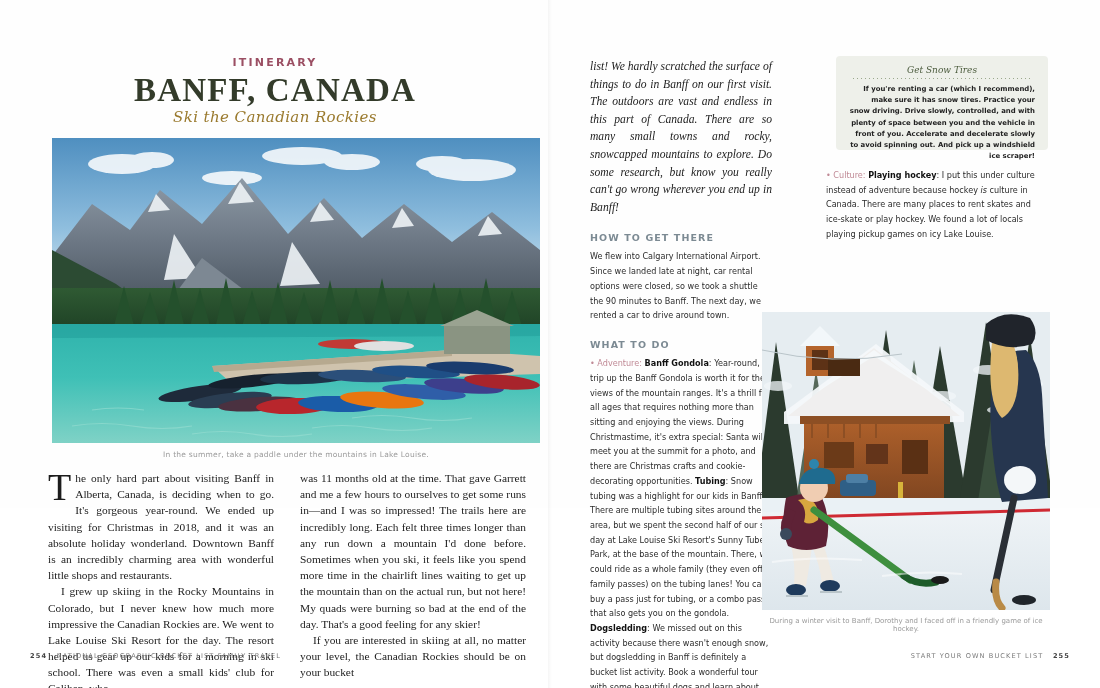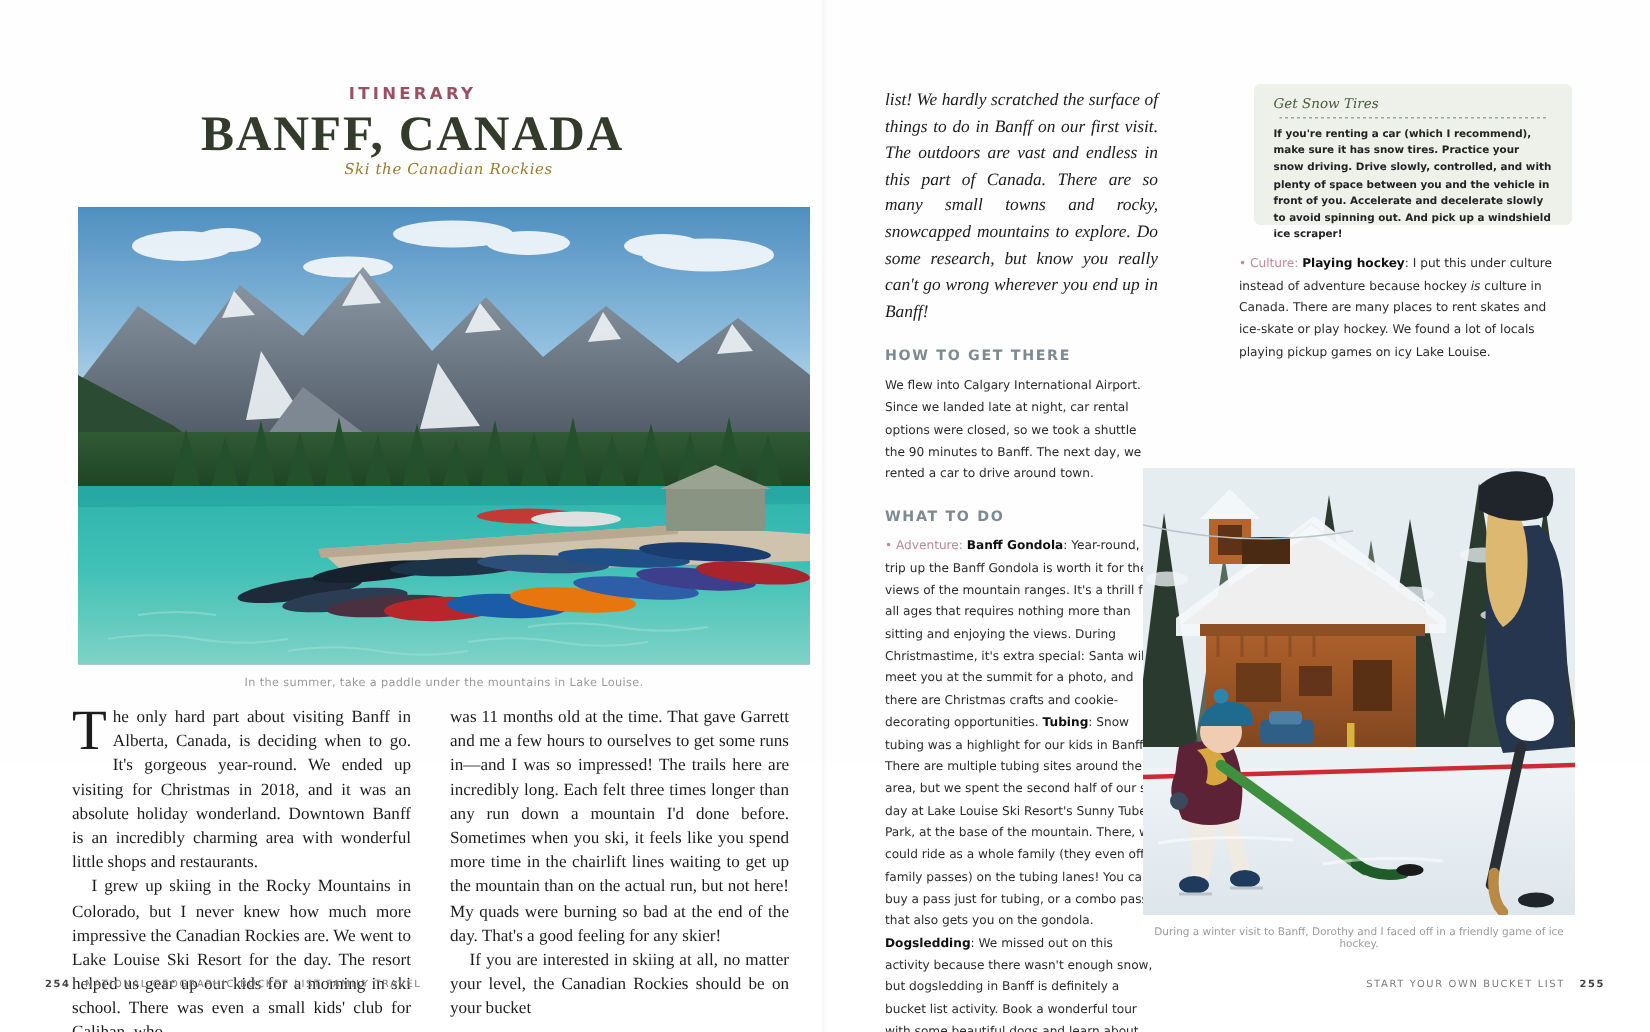--- a/index.html
+++ b/index.html
@@ -16,22 +16,22 @@
 
   
   .page-left{position:absolute;left:0;top:0;width:550px;height:688px;}
   .kicker{position:absolute;left:0;top:56px;width:550px;text-align:center;
     font-family:"DejaVu Sans", sans-serif;font-size:11px;letter-spacing:2.2px;
     color:#9b4f63;font-weight:600;}
   .title{position:absolute;left:0;top:72px;width:550px;text-align:center;
     font-family:"Liberation Serif", serif;font-size:33px;letter-spacing:1.2px;
     color:#333b2a;font-weight:700;}
   .subtitle{position:absolute;left:0;top:108px;width:550px;text-align:center;
-    font-family:"DejaVu Serif", serif;font-style:italic;font-size:10px;
-    color:#9a7a2e;letter-spacing:0.4px;padding-left:24px;}
+    font-family:"DejaVu Serif", serif;font-style:italic;font-size:15px;
+    color:#9a7a2e;letter-spacing:0.4px;}
 
   .hero{position:absolute;left:52px;top:138px;width:488px;height:305px;
     overflow:hidden;background:#6c8fa6;}
   .hero svg{display:block;width:488px;height:305px;}
   .hero-cap{position:absolute;left:52px;top:450px;width:488px;text-align:center;
     font-family:"DejaVu Sans", sans-serif;font-size:7.5px;color:#9a9a9a;
     letter-spacing:0.25px;}
 
   .lcols{position:absolute;left:48px;top:470px;width:478px;height:160px;
     display:flex;gap:26px;}
@@ -57,26 +57,26 @@
   .sans-body{font-family:"DejaVu Sans", sans-serif;font-size:8.1px;
     line-height:1.82;color:#2b2b2b;text-align:left;}
   .sans-body p{margin:0;}
   .accent{color:#c08a96;font-weight:400;}
   .bold{font-weight:700;color:#111;margin-top:29px;}
   .ital{font-style:italic;}
 
   
   .callout{position:absolute;left:286px;top:56px;width:212px;height:94px;
     background:#eef0ea;border-radius:4px;box-sizing:border-box;padding:9px 13px;}
-  .callout-title{text-align:left;font-family:"DejaVu Serif", serif;
+  .callout-title{text-align:center;font-family:"DejaVu Serif", serif;
     font-style:italic;font-size:9px;color:#4a5a3c;margin-bottom:3px;}
   .callout-rule{height:1px;margin:0 4px 5px 4px;
     background-image:repeating-linear-gradient(to right,#9aa88c 0 1.5px,transparent 1.5px 4px);}
   .callout-text{font-family:"DejaVu Sans", sans-serif;font-size:6.9px;
-    line-height:1.62;color:#222;text-align:left;font-weight:600;}
+    line-height:1.62;color:#222;text-align:right;font-weight:600;}
 
   .photo2{position:absolute;left:212px;top:312px;width:288px;height:298px;
     overflow:hidden;background:#dfe6ea;}
   .photo2 svg{display:block;width:288px;height:298px;}
   .photo2-cap{position:absolute;left:212px;top:617px;width:288px;text-align:center;
     font-family:"DejaVu Sans", sans-serif;font-size:7px;color:#9a9a9a;}
 
   
   .foot{position:absolute;bottom:28px;font-family:"DejaVu Sans", sans-serif;
     font-size:6.6px;letter-spacing:1.1px;color:#7a7a7a;}

